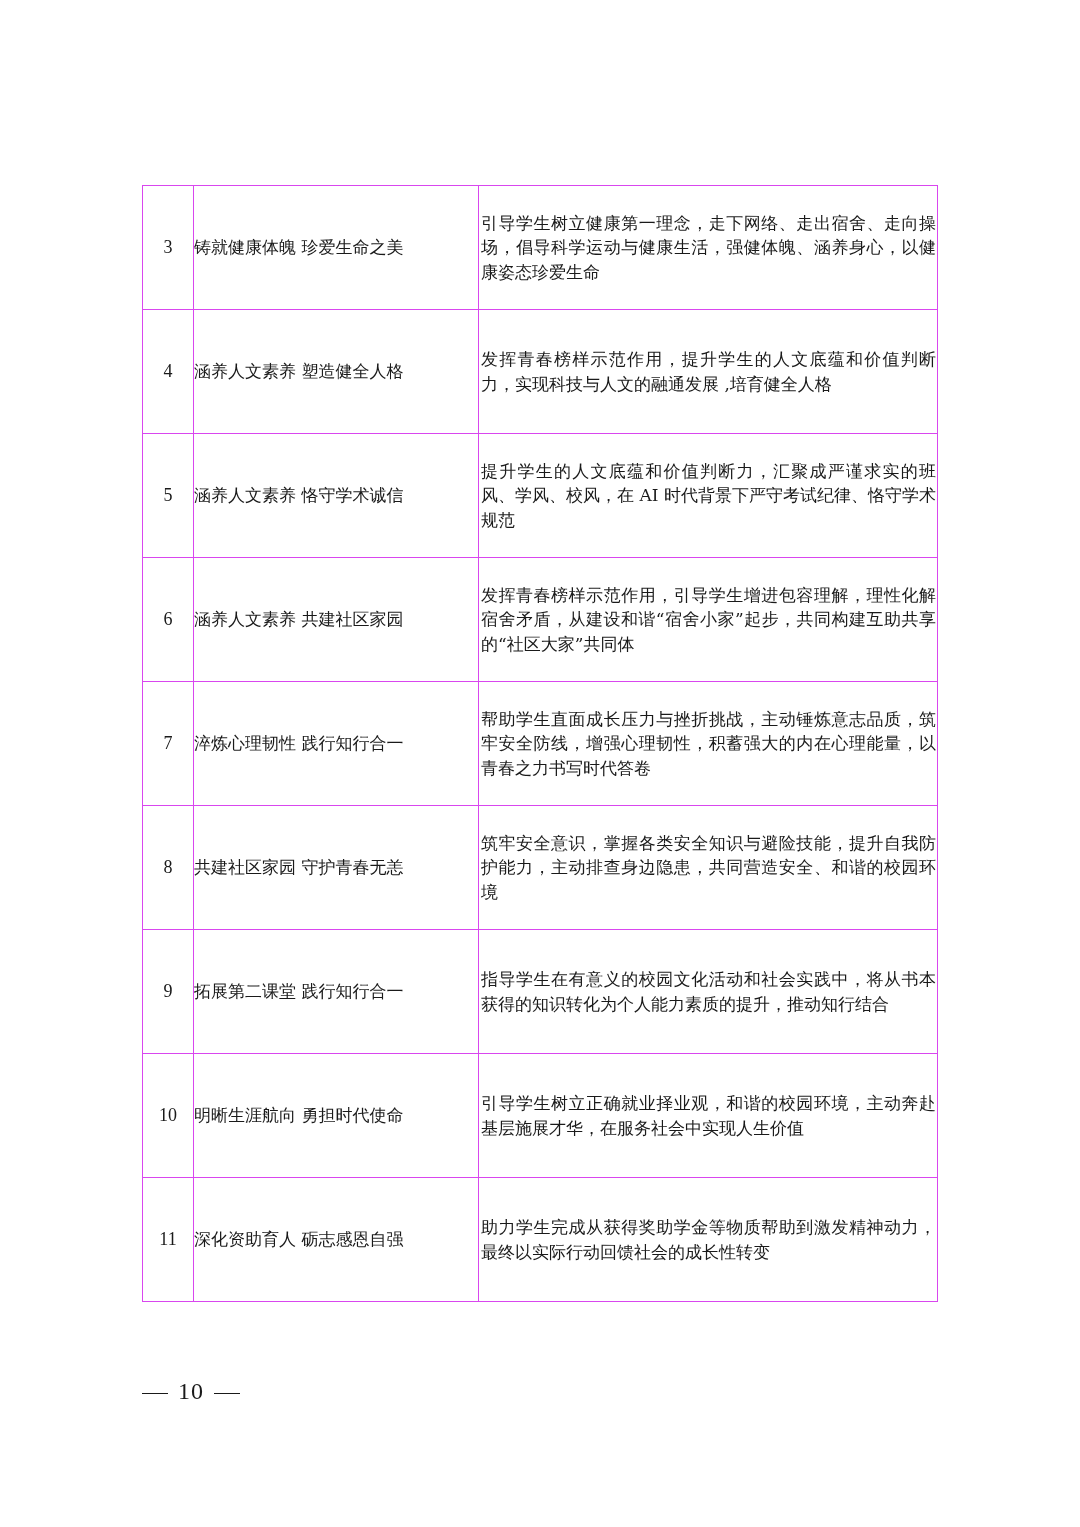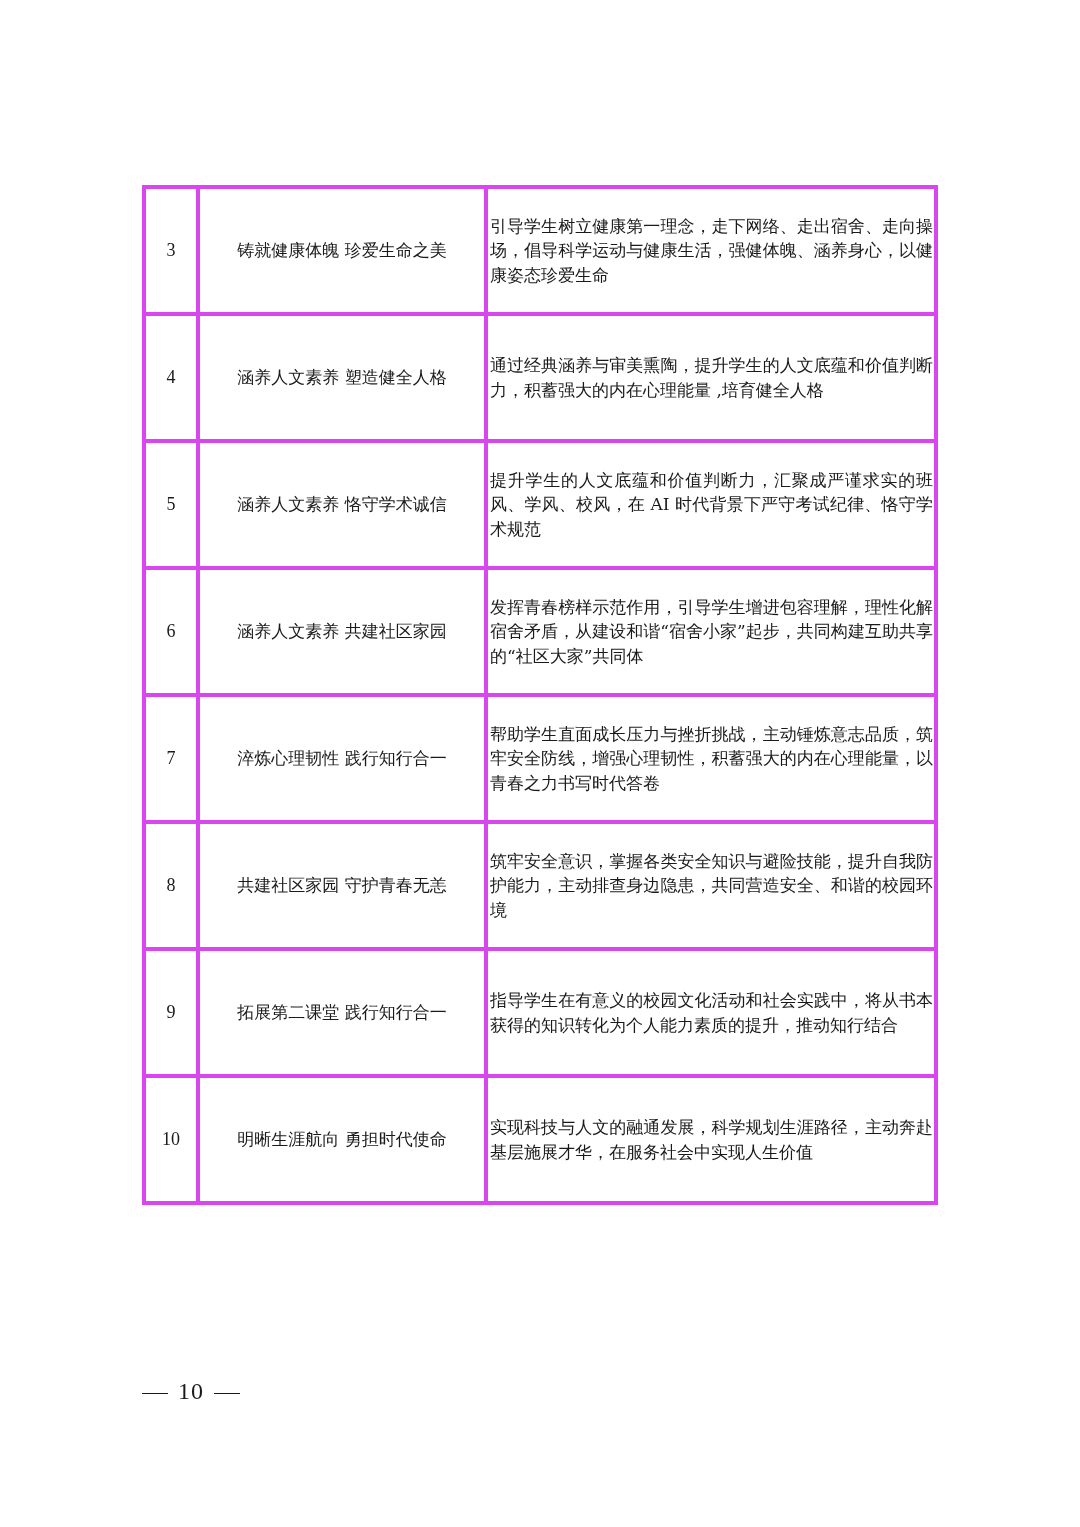--- a/index.html
+++ b/index.html
@@ -1,42 +1,42 @@
 <!DOCTYPE html>
 <html><head>
   <meta charset="utf-8">
   <style>
     html, body { margin: 0; padding: 0; background: #ffffff; }
     body { width: 1080px; height: 1527px; position: relative; overflow: hidden;
            font-family: "DejaVu Serif", "Liberation Serif", serif; color: #1a1a1a; }
     .page-table { position: absolute; left: 142px; top: 185px; width: 796px;
                   border-collapse: collapse; table-layout: fixed; }
-    .page-table td { border: 4px solid #d946ef; height: 123px; padding: 0; vertical-align: middle; }
+    .page-table td { border: 1px solid #d946ef; height: 123px; padding: 0; vertical-align: middle; }
     .col-num { width: 50px; text-align: center; font-family: "Liberation Serif", serif; font-size: 18px; }
-    .col-title { width: 284px; text-align: center; font-size: 17px; letter-spacing: 0px; white-space: nowrap; }
+    .col-title { width: 284px; text-align: left; font-size: 17px; letter-spacing: 0px; white-space: nowrap; }
     .col-desc { text-align: justify; font-size: 17px; line-height: 24.5px; padding: 0 1px 0 2px !important; }
     .footer { position: absolute; left: 142px; top: 1378px; font-family: "Liberation Serif", serif;
               font-size: 24px; color: #1a1a1a; letter-spacing: 1px; }
     .footer .dash { display: inline-block; width: 26px; height: 1px; background: #1a1a1a; vertical-align: middle; margin: 0 10px; }
     .footer .dash:first-child { margin-left: 0; }
   </style>
 </head>
 <body>
 
 <table class="page-table">
   <tbody>
     <tr>
       <td class="col-num">3</td>
       <td class="col-title">铸就健康体魄 珍爱生命之美</td>
       <td class="col-desc">引导学生树立健康第一理念，走下网络、走出宿舍、走向操场，倡导科学运动与健康生活，强健体魄、涵养身心，以健康姿态珍爱生命</td>
     </tr>
     <tr>
       <td class="col-num">4</td>
       <td class="col-title">涵养人文素养 塑造健全人格</td>
-      <td class="col-desc">通过经典涵养与审美熏陶，提升学生的人文底蕴和价值判断力，积蓄强大的内在心理能量 ,培育健全人格</td>
+      <td class="col-desc">发挥青春榜样示范作用，提升学生的人文底蕴和价值判断力，实现科技与人文的融通发展 ,培育健全人格</td>
     </tr>
     <tr>
       <td class="col-num">5</td>
       <td class="col-title">涵养人文素养 恪守学术诚信</td>
       <td class="col-desc">提升学生的人文底蕴和价值判断力，汇聚成严谨求实的班风、学风、校风，在 AI 时代背景下严守考试纪律、恪守学术规范</td>
     </tr>
     <tr>
       <td class="col-num">6</td>
       <td class="col-title">涵养人文素养 共建社区家园</td>
       <td class="col-desc">发挥青春榜样示范作用，引导学生增进包容理解，理性化解宿舍矛盾，从建设和谐“宿舍小家”起步，共同构建互助共享的“社区大家”共同体</td>
@@ -52,20 +52,25 @@
       <td class="col-desc">筑牢安全意识，掌握各类安全知识与避险技能，提升自我防护能力，主动排查身边隐患，共同营造安全、和谐的校园环境</td>
     </tr>
     <tr>
       <td class="col-num">9</td>
       <td class="col-title">拓展第二课堂 践行知行合一</td>
       <td class="col-desc">指导学生在有意义的校园文化活动和社会实践中，将从书本获得的知识转化为个人能力素质的提升，推动知行结合</td>
     </tr>
     <tr>
       <td class="col-num">10</td>
       <td class="col-title">明晰生涯航向 勇担时代使命</td>
-      <td class="col-desc">实现科技与人文的融通发展，科学规划生涯路径，主动奔赴基层施展才华，在服务社会中实现人生价值</td>
+      <td class="col-desc">引导学生树立正确就业择业观，和谐的校园环境，主动奔赴基层施展才华，在服务社会中实现人生价值</td>
+    </tr>
+    <tr>
+      <td class="col-num">11</td>
+      <td class="col-title">深化资助育人 砺志感恩自强</td>
+      <td class="col-desc">助力学生完成从获得奖助学金等物质帮助到激发精神动力，最终以实际行动回馈社会的成长性转变</td>
     </tr>
   </tbody>
 </table>
 
 <div class="footer">
   <span class="dash"></span><span>10</span><span class="dash"></span>
 </div>
 
 </body></html>

